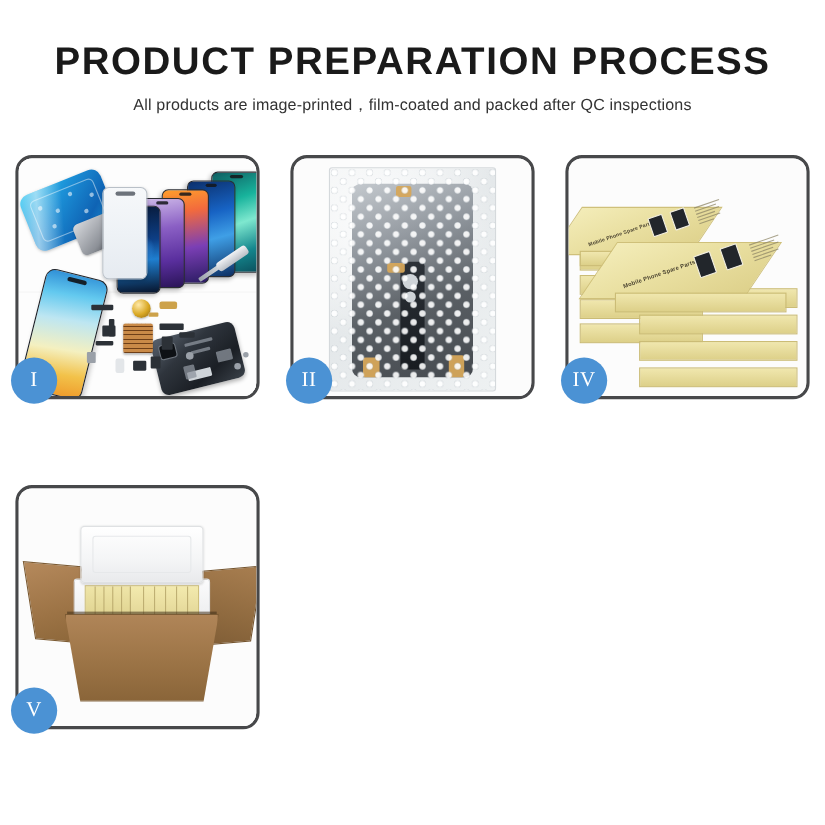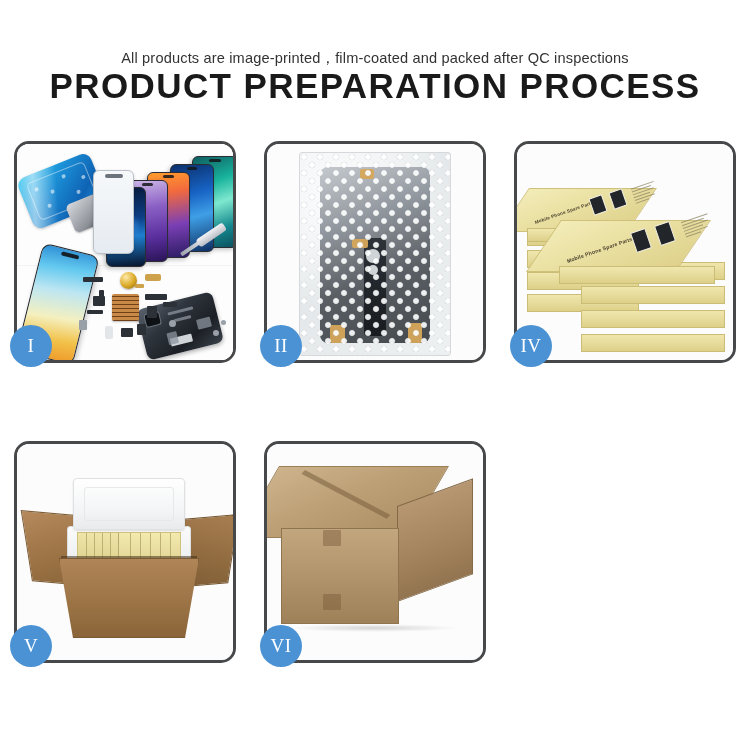--- a/index.html
+++ b/index.html
@@ -444,22 +444,22 @@
   }
   .sealed .shadow{
     position:absolute; left:10px; top:158px; width:170px; height:8px;
     background:radial-gradient(ellipse at center,rgba(0,0,0,.16),transparent 70%);
   }
 </style>
 </head>
 <body>
 
 <div id="header">
+  <div id="page-title">PRODUCT PREPARATION PROCESS</div>
   <div id="page-subtitle">All products are image-printed，film-coated and packed after QC inspections</div>
-  <div id="page-title">PRODUCT PREPARATION PROCESS</div>
 </div>
 
 <div id="grid">
 
   <div class="panel">
     <div class="panel-inner">
       <div class="stage">
         <div class="p1-bg"></div>
 
         <div class="lineup">
@@ -641,30 +641,14 @@
           </div>
 
           <div class="body-in"></div>
           <div class="body"></div>
         </div>
       </div>
     </div>
     <div class="badge">V</div>
   </div>
 
-  <div class="panel">
-    <div class="panel-inner">
-      <div class="stage">
-        <div class="sealed">
-          <div class="top"></div>
-          <div class="seam"></div>
-          <div class="right"></div>
-          <div class="front"></div>
-          <div class="tapepatch" style="left:44px;top:64px"></div>
-          <div class="tapepatch" style="left:44px;top:128px"></div>
-          <div class="shadow"></div>
-        </div>
-      </div>
-    </div>
-    <div class="badge">VI</div>
-  </div>
 
 </div>
 
 </body></html>

